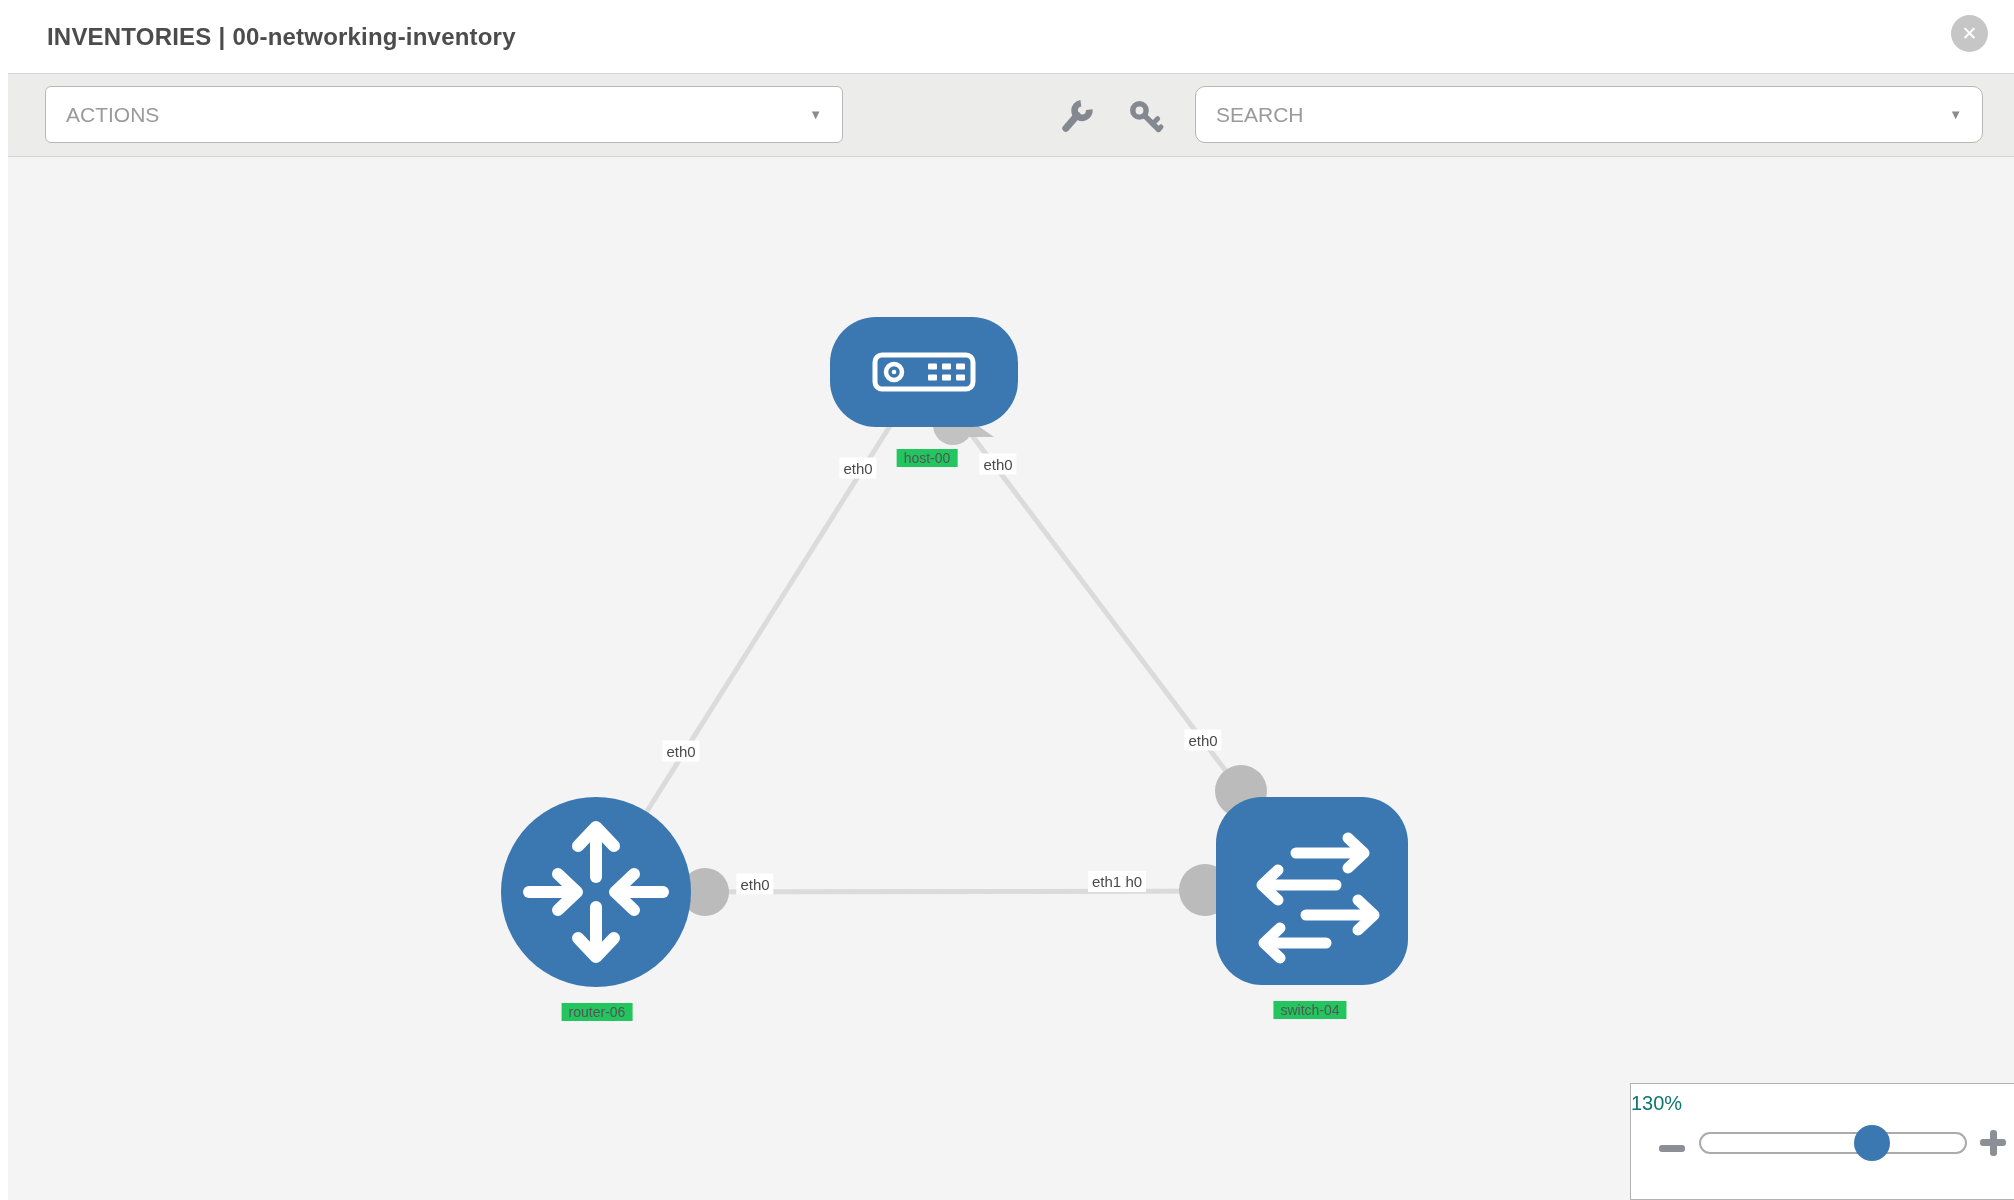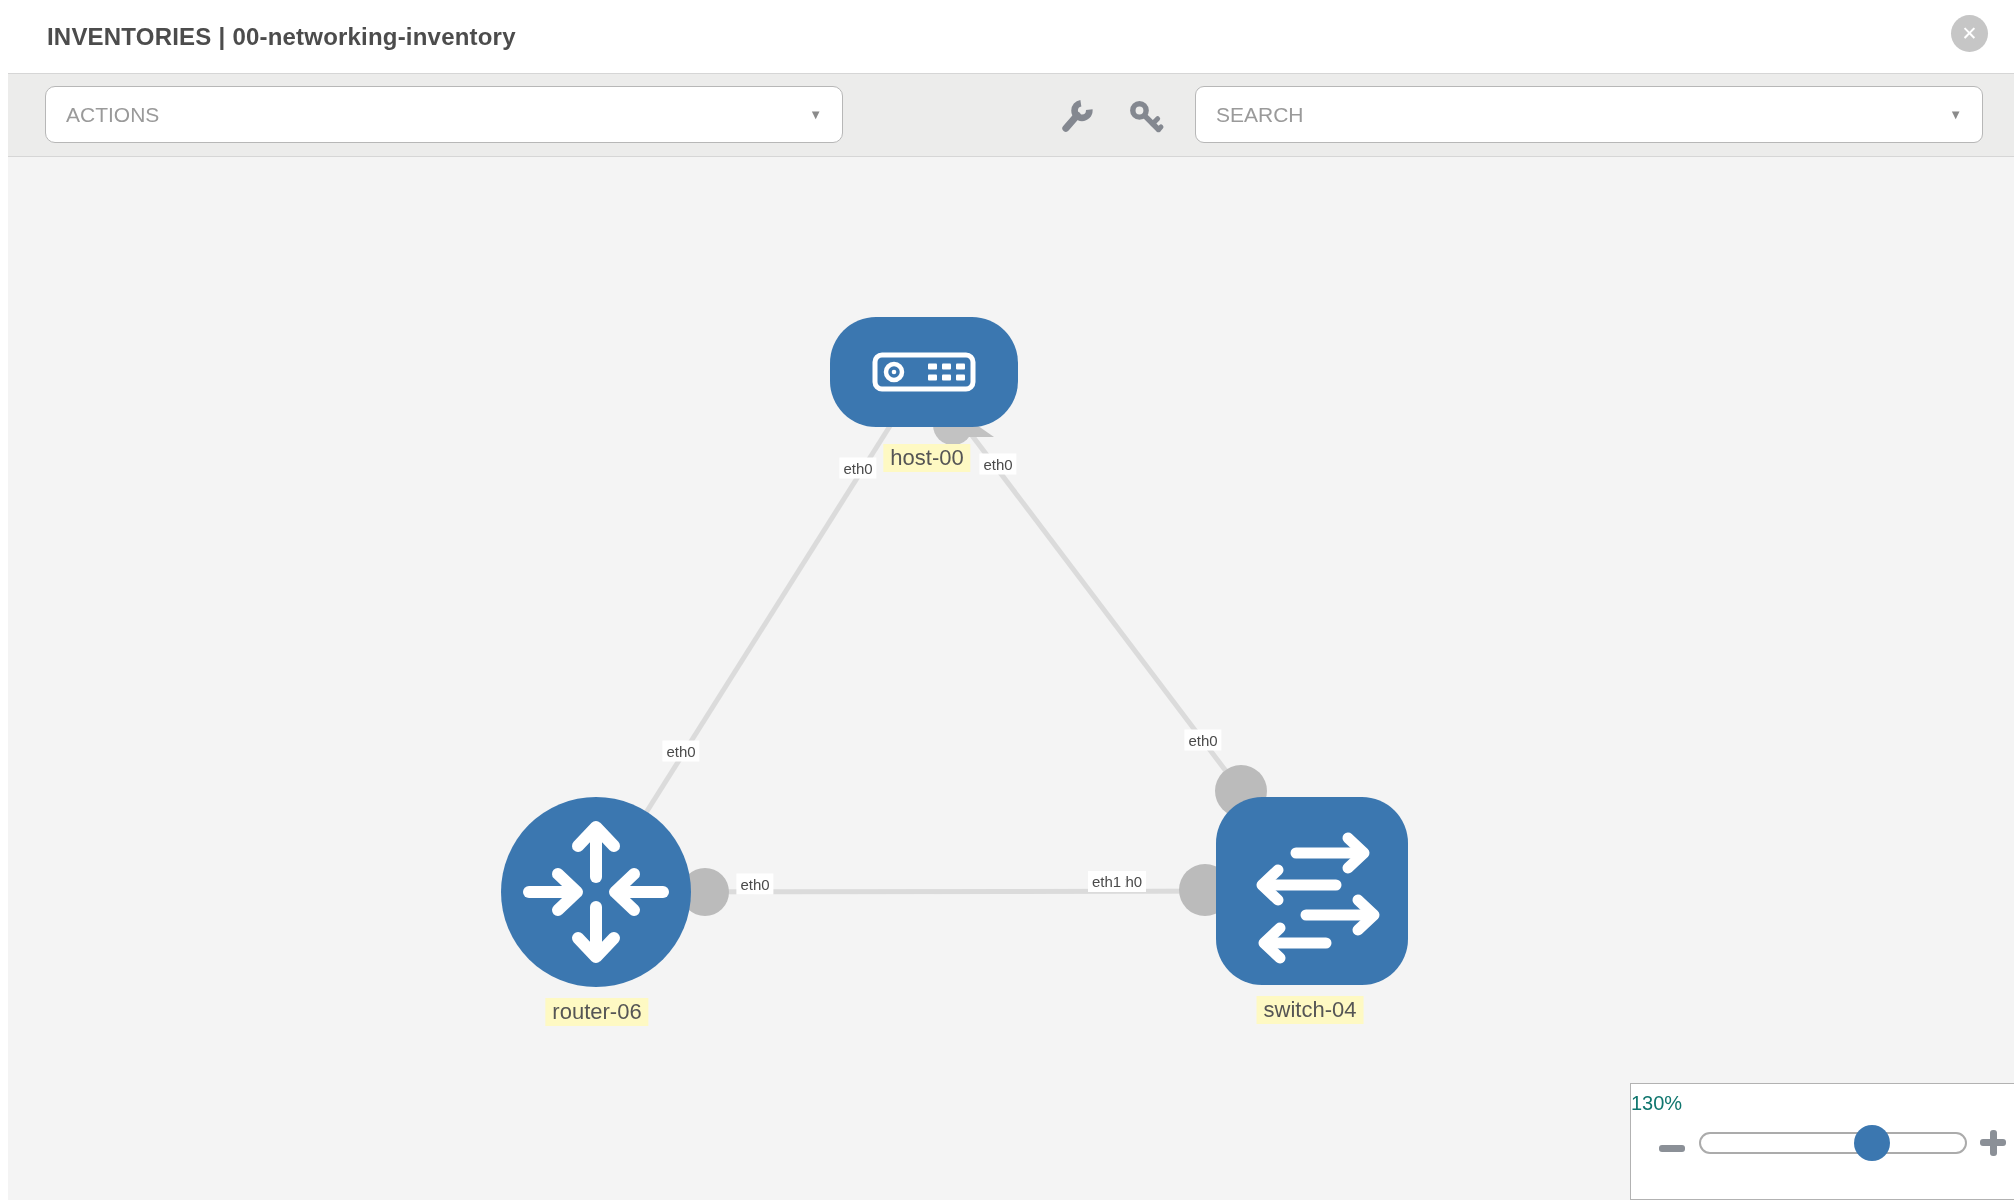--- a/index.html
+++ b/index.html
@@ -16,39 +16,39 @@
     background: #c6c6c6; border-radius: 50%; color: #fff; font-size: 19px; font-weight: 900;
     display: flex; align-items: center; justify-content: center; cursor: pointer; }
 
   
   .toolbar { position: absolute; left: 0; top: 73px; width: 2014px; height: 84px;
     background: #ececeb; border-top: 1px solid #d6d6d6; border-bottom: 1px solid #d6d6d6; }
   .select { position: absolute; top: 12px; height: 57px; background: #fff;
     border: 1px solid #b7b7b7; border-radius: 10px; display: flex; align-items: center;
     padding: 0 20px; font-size: 21px; color: #9a9a9a; cursor: pointer; }
   .select .caret { position: absolute; right: 20px; font-size: 13px; color: #8b8b8b; }
-  .select-actions { left: 37px; width: 798px; }
-  .select-search { left: 1187px; width: 788px; border-radius: 9px; }
+  .select-actions { left: 37px; width: 798px; border-radius: 6px; }
+  .select-search { left: 1187px; width: 788px; }
   .tool-btn { position: absolute; top: 24px; width: 38px; height: 38px; background: transparent;
     border: none; padding: 0; cursor: pointer; }
   .tool-btn.wrench { left: 1049px; }
   .tool-btn.key { left: 1119px; }
 
   
   .canvas { position: absolute; left: 0; top: 157px; width: 2014px; height: 1043px; background: #f4f4f4; }
   .links-svg { position: absolute; left: 0; top: 0; }
 
   .node { position: absolute; background: #3b77b0; display: flex; align-items: center;
     justify-content: center; cursor: pointer; }
   .node-host   { left: 822px;  top: 160px; width: 188px; height: 110px; border-radius: 46px; }
   .node-router { left: 493px;  top: 640px; width: 190px; height: 190px; border-radius: 50%; }
   .node-switch { left: 1208px; top: 640px; width: 192px; height: 188px; border-radius: 46px; }
 
-  .nlabel { position: absolute; transform: translate(-50%,-50%); background: #fef9c3; color: #555;
-    font-size: 22px; padding: 1px 7px; white-space: nowrap; text-align: right; }
+  .nlabel { position: absolute; transform: translate(-50%,-50%); background: #22c55e; color: #555;
+    font-size: 14px; padding: 1px 7px; white-space: nowrap; text-align: right; }
   .plabel { position: absolute; transform: translate(-50%,-50%); background: #fff; color: #4a4a4a;
     font-size: 15px; padding: 2px 4px; white-space: nowrap; }
   .plabel-ov { position: absolute; background: #fff; color: #4a4a4a; font-size: 15px;
     padding: 2px 4px; white-space: nowrap; }
 
   
   .zoom-panel { position: absolute; left: 1622px; top: 926px; width: 392px; height: 117px;
     background: #fff; border: 1px solid #b2b2b2; }
   .zoom-level { position: absolute; left: 0; top: 8px; width: 100%; 
     font-size: 20px; color: #0f766e; }

